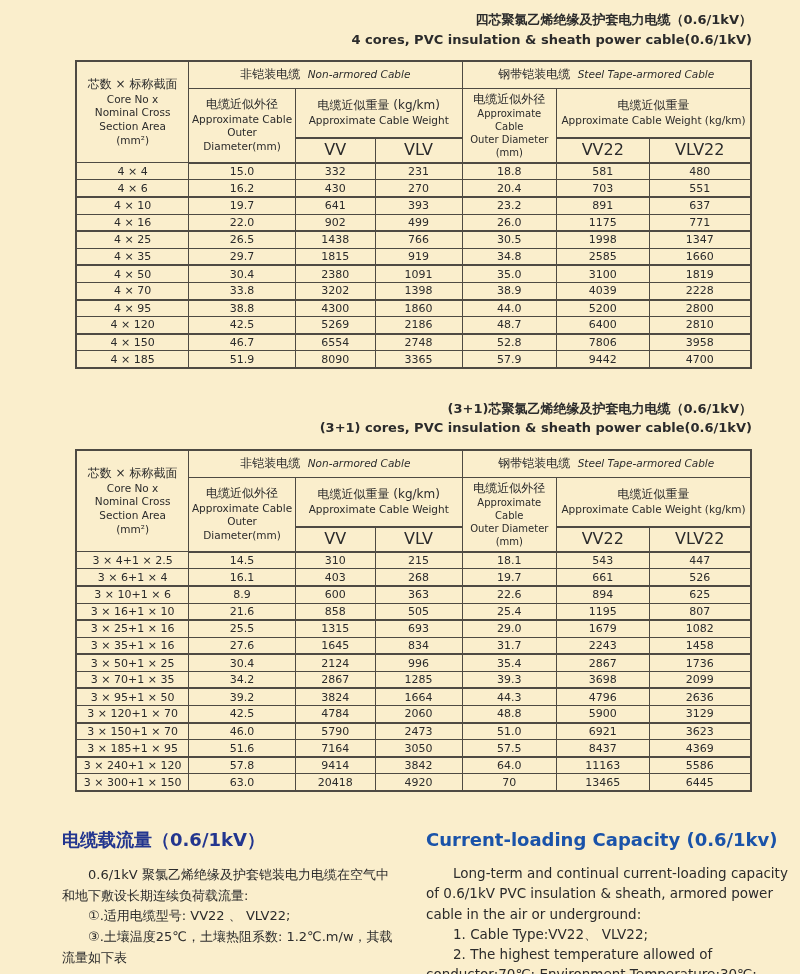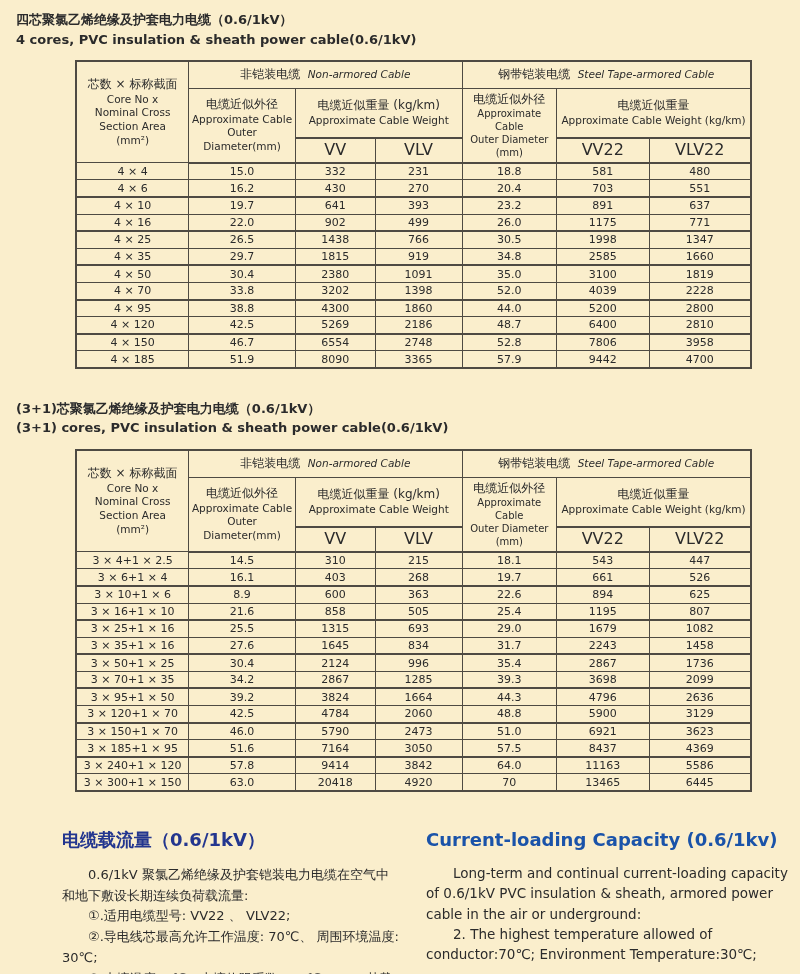--- a/index.html
+++ b/index.html
@@ -6,21 +6,21 @@
   body{
     width:800px;height:974px;
     background:var(--background,#FAEECC);
     font-family:"DejaVu Sans","Liberation Sans",sans-serif;
     color:var(--text,#2B2B2B);
     -webkit-font-smoothing:antialiased;
   }
   .page{width:800px;height:974px;overflow:hidden;position:relative;}
 
   
-  .titles{ text-align:left; padding:10px 48px 0 16px; font-weight:bold; font-size:13px; line-height:1.5; }
+  .titles{ text-align:right; padding:10px 48px 0 16px; font-weight:bold; font-size:13px; line-height:1.5; }
   .titles.mid{ padding-top:30px; }
   .titles div{white-space:nowrap;}
 
   
   table.spec{
     width:677px; margin:11px 0 0 75px;
     border-collapse:collapse; table-layout:fixed;
     border:2px solid var(--border,#4E4A43);
     padding-left:48px;
   }
@@ -180,21 +180,21 @@
           <td>1091</td>
           <td>35.0</td>
           <td>3100</td>
           <td>1819</td>
         </tr>
         <tr>
           <td>4 × 70</td>
           <td>33.8</td>
           <td>3202</td>
           <td>1398</td>
-          <td>52.0</td>
+          <td>38.9</td>
           <td>4039</td>
           <td>2228</td>
         </tr>
         <tr>
           <td>4 × 95</td>
           <td>38.8</td>
           <td>4300</td>
           <td>1860</td>
           <td>44.0</td>
           <td>5200</td>
@@ -419,24 +419,24 @@
           <td>6445</td>
         </tr>
       </tbody>
   </table>
 
   <div class="notes">
     <div class="col-zh">
       <h3>电缆载流量（0.6/1kV）</h3>
       <p>0.6/1kV 聚氯乙烯绝缘及护套铠装电力电缆在空气中和地下敷设长期连续负荷载流量:</p>
       <p>①.适用电缆型号: VV22 、 VLV22;</p>
-      <p>②.导电线芯最高允许工作温度: 70℃、 周围环境温度: 30℃;</p>
       <p>③.土壤温度25℃，土壤热阻系数: 1.2℃.m/w，其载流量如下表</p>
     </div>
     <div class="col-en">
       <h3>Current-loading Capacity (0.6/1kv)</h3>
       <p>Long-term and continual current-loading  capacity of 0.6/1kV PVC insulation &amp; sheath, armored power cable in the air or underground:</p>
+      <p>1.  Cable Type:VV22、 VLV22;</p>
       <p>2.  The highest temperature allowed of conductor:70℃; Environment Temperature:30℃;</p>
 
     </div>
   </div>
 
 </div>
 
 </body></html>

